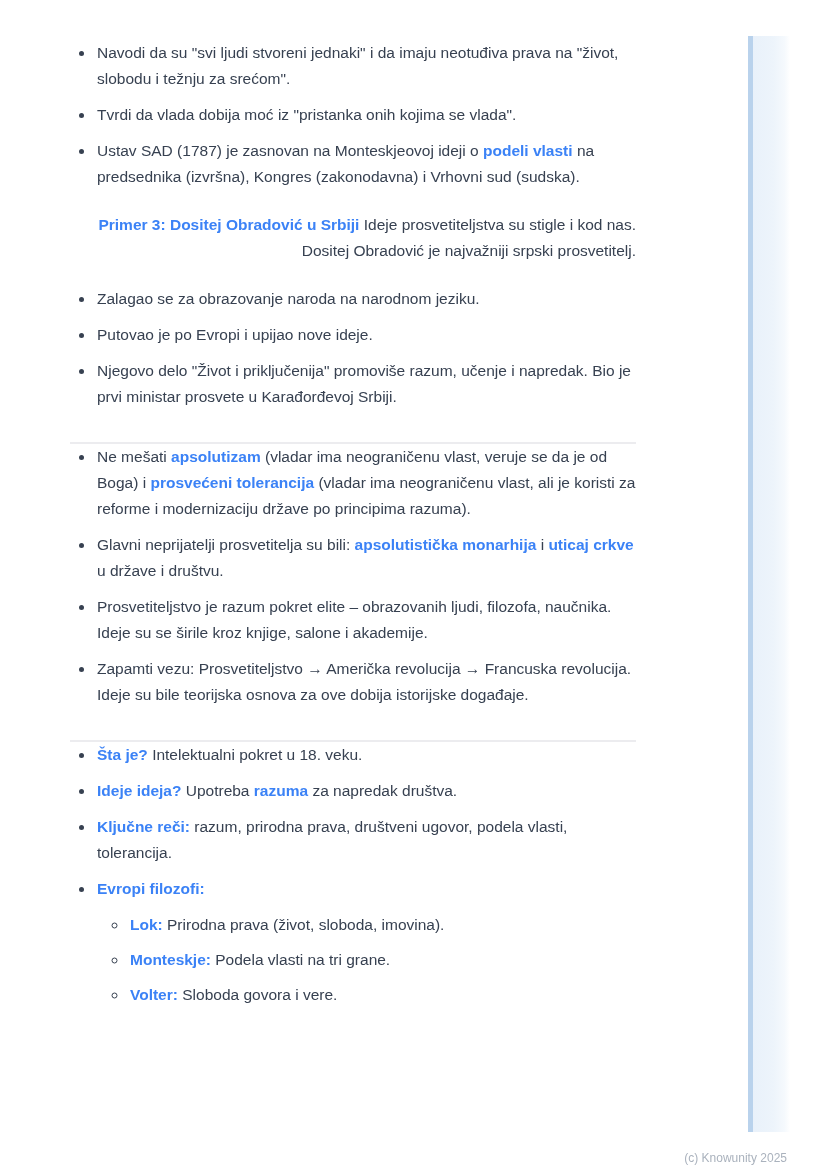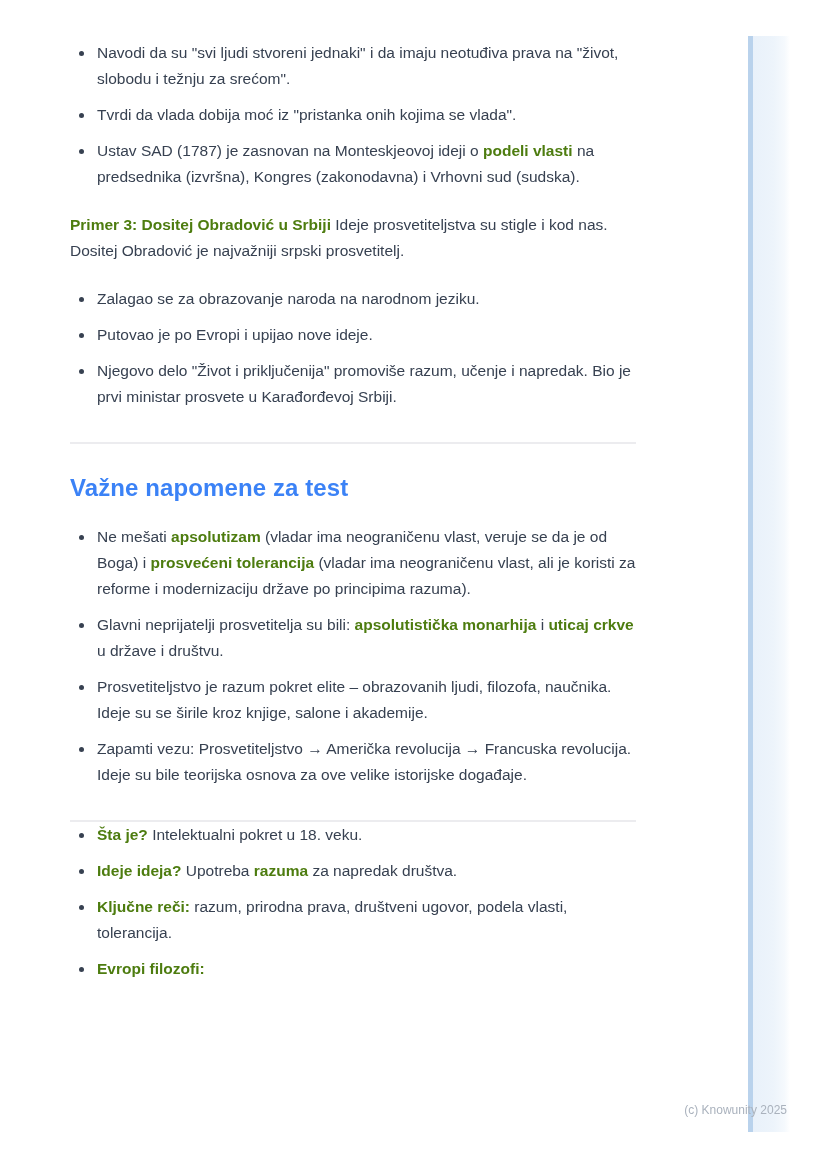--- a/index.html
+++ b/index.html
@@ -42,24 +42,25 @@
     margin: 10px 0 0 0;
     padding: 0 0 0 31px;
     list-style-type: circle;
   }
   ul.sub-bullets > li {
     margin-bottom: 9px;
     padding-left: 2px;
   }
   strong {
     font-weight: 700;
-    color: #4d7c0f;
+    color: #3b82f6;
   }
   p.para {
     margin: 22px 0 22px 0;
+    text-align: right;
   }
   hr.divider {
     border: none;
     border-top: 2px solid #ececef;
     margin: 32px 0 0 0;
   }
   h2.section-heading {
     margin: 30px 0 22px 0;
     font-size: 24px;
     line-height: 28px;
@@ -72,21 +73,21 @@
     left: 748px;
     top: 36px;
     width: 37px;
     height: 1096px;
     border-left: 5px solid #b9d2ec;
     background: linear-gradient(90deg, #e9f1fa 0%, #edf4fb 55%, #f5f9fd 85%, rgba(255,255,255,0) 100%);
     z-index: 1;
   }
   .footer-watermark {
     position: absolute;
-    top: 1102px;
+    top: 1150px;
     right: 41px;
     font-size: 12px;
     line-height: 16px;
     color: #aab2bd;
     z-index: 2;
     text-align: right;
   }
 </style>
 </head>
 <body>
@@ -117,52 +118,63 @@
       <li>
         <span>Putovao je po Evropi i upijao nove ideje.</span>
       </li>
       <li>
         <span>Njegovo delo "Život i priključenija" promoviše razum, učenje i napredak. Bio je prvi ministar prosvete u Karađorđevoj Srbiji.</span>
       </li>
     </ul>
 
     <hr class="divider">
 
-    <h2 class="section-heading">Važne napomene za test</h2>
 
     <ul class="bullets">
       <li>
         <span>Ne mešati </span><strong>apsolutizam</strong><span> (vladar ima neograničenu vlast, veruje se da je od Boga) i </span><strong>prosvećeni tolerancija</strong><span> (vladar ima neograničenu vlast, ali je koristi za reforme i modernizaciju države po principima razuma).</span>
       </li>
       <li>
         <span>Glavni neprijatelji prosvetitelja su bili: </span><strong>apsolutistička monarhija</strong><span> i </span><strong>uticaj crkve</strong><span> u države i društvu.</span>
       </li>
       <li>
         <span>Prosvetiteljstvo je razum pokret elite – obrazovanih ljudi, filozofa, naučnika. Ideje su se širile kroz knjige, salone i akademije.</span>
       </li>
       <li>
-        <span>Zapamti vezu: Prosvetiteljstvo → Američka revolucija → Francuska revolucija. Ideje su bile teorijska osnova za ove velike istorijske događaje.</span>
+        <span>Zapamti vezu: Prosvetiteljstvo → Američka revolucija → Francuska revolucija. Ideje su bile teorijska osnova za ove dobija istorijske događaje.</span>
       </li>
     </ul>
 
     <hr class="divider">
 
 
     <ul class="bullets">
       <li>
         <strong>Šta je?</strong><span> Intelektualni pokret u 18. veku.</span>
       </li>
       <li>
         <strong>Ideje ideja?</strong><span> Upotreba </span><strong>razuma</strong><span> za napredak društva.</span>
       </li>
       <li>
         <strong>Ključne reči:</strong><span> razum, prirodna prava, društveni ugovor, podela vlasti, tolerancija.</span>
       </li>
       <li>
         <strong>Evropi filozofi:</strong>
+        <ul class="sub-bullets">
+          <li>
+            <strong>Lok:</strong><span> Prirodna prava (život, sloboda, imovina).</span>
+          </li>
+          <li>
+            <strong>Monteskje:</strong><span> Podela vlasti na tri grane.</span>
+          </li>
+          <li>
+            <strong>Volter:</strong><span> Sloboda govora i vere.</span>
+          </li>
+
+        </ul>
       </li>
     </ul>
 
   </div>
 
   <div class="side-strip"></div>
 
   <div class="footer-watermark">(c) Knowunity 2025</div>
 </div>
 

